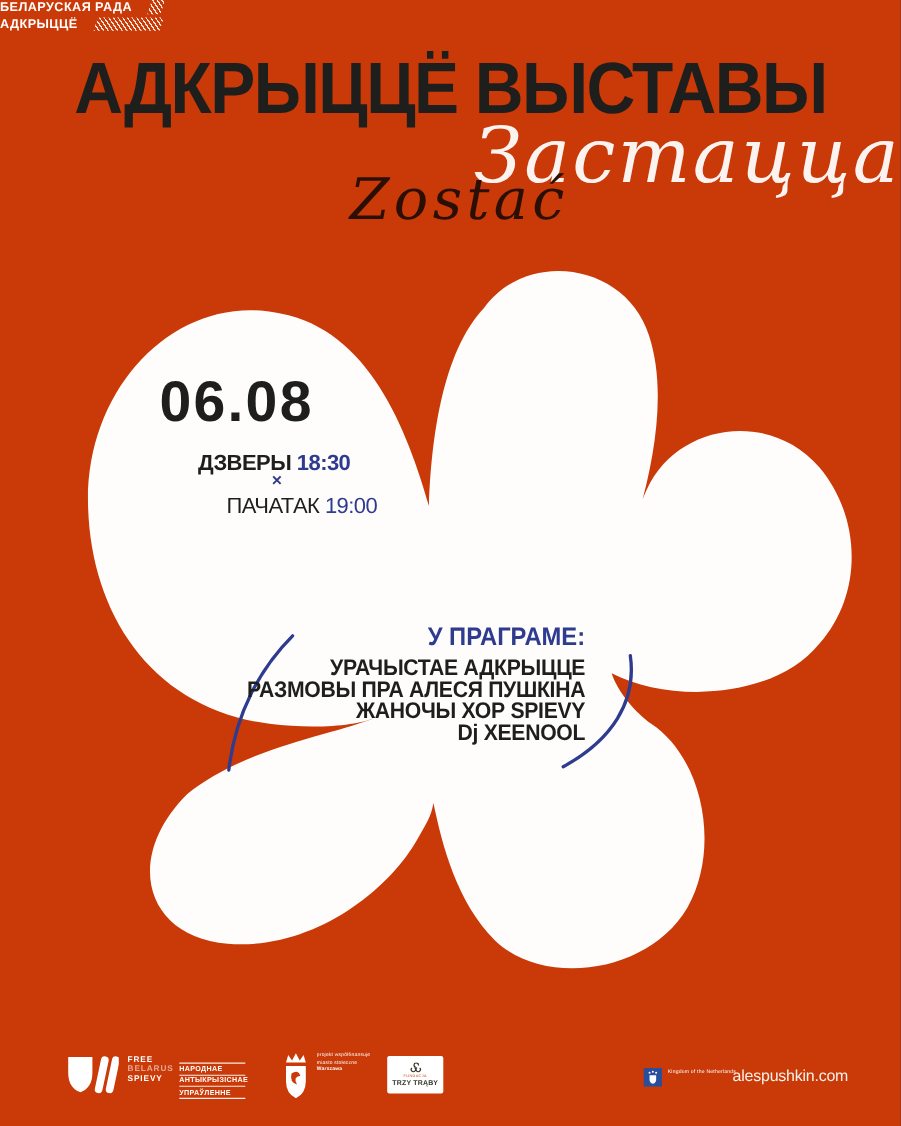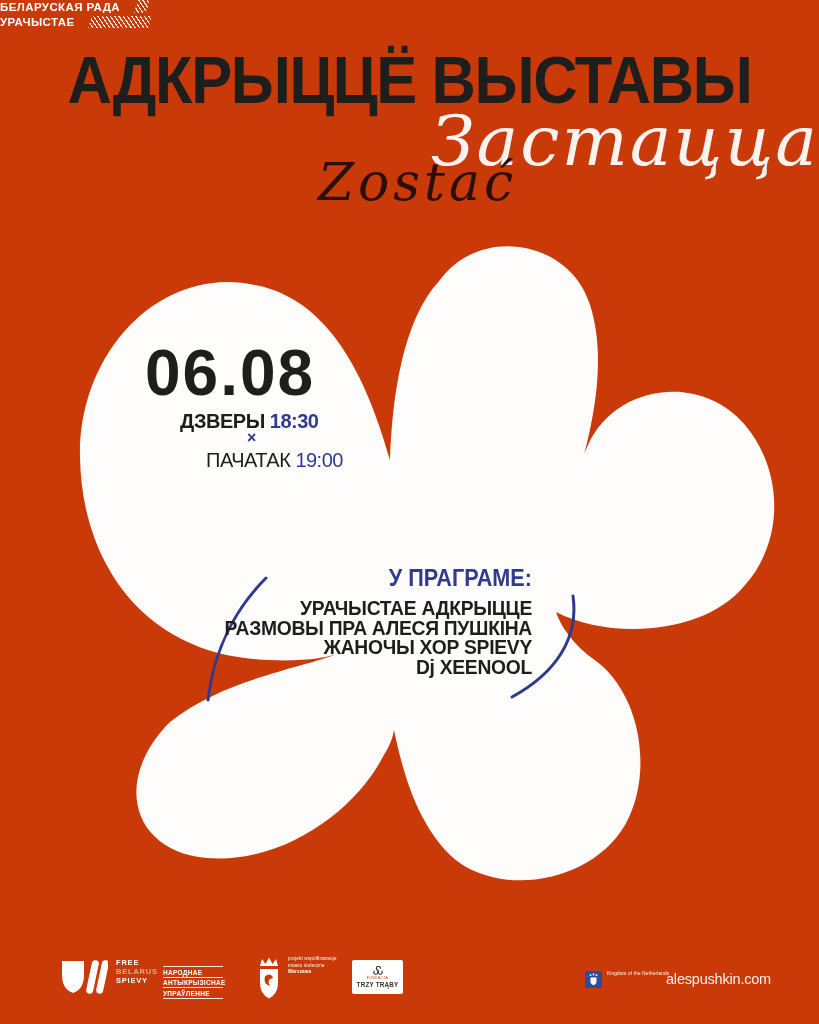--- a/index.html
+++ b/index.html
@@ -43,21 +43,21 @@
     position:absolute;top:152px;left:0;width:100%;
     text-align:center;color:var(--script-dark);
     font-family:"DejaVu Serif",serif;font-style:italic;
     font-size:52px;letter-spacing:4px;
     transform:translateX(8px);
     white-space:nowrap;
   }
 
   .date-big{
     position:absolute;left:145px;top:336px;
-    font-size:64px;font-weight:700;letter-spacing:2px;color:var(--ink);
+    font-size:52px;font-weight:700;letter-spacing:2px;color:var(--ink);
   }
   .doors-line{
     position:absolute;left:180px;top:410px;
     font-size:20px;font-weight:700;letter-spacing:-.5px;color:var(--ink);
     white-space:nowrap;
   }
   .time{color:var(--accent-blue);}
   .times-x{
     position:absolute;left:247px;top:429px;
     font-size:16px;font-weight:700;color:var(--accent-blue);
@@ -230,21 +230,21 @@
     <span class="trzy-fundacja">FUNDACJA</span>
     <span class="trzy-name">TRZY TRĄBY</span>
   </div>
 
   <div class="brk">
     <div class="brk-row">
       <span class="brk-label">БЕЛАРУСКАЯ РАДА</span>
       <span class="hatch hatch-strip"></span>
     </div>
     <div class="brk-row">
-      <span class="brk-label">УРАЧЫСТАЕ</span>
+      <span class="brk-label">АДКРЫЦЦЁ</span>
       <span class="hatch hatch-flag"></span>
     </div>
   </div>
 
   <div class="logo nl">
     <svg width="17" height="17" viewBox="0 0 17 17" aria-hidden="true">
       <rect width="17" height="17" rx="1" fill="#2b4e9b"></rect>
       <circle cx="5.5" cy="4.2" r="0.9" fill="#fff"></circle>
       <circle cx="8.5" cy="3.4" r="0.9" fill="#fff"></circle>
       <circle cx="11.5" cy="4.2" r="0.9" fill="#fff"></circle>

